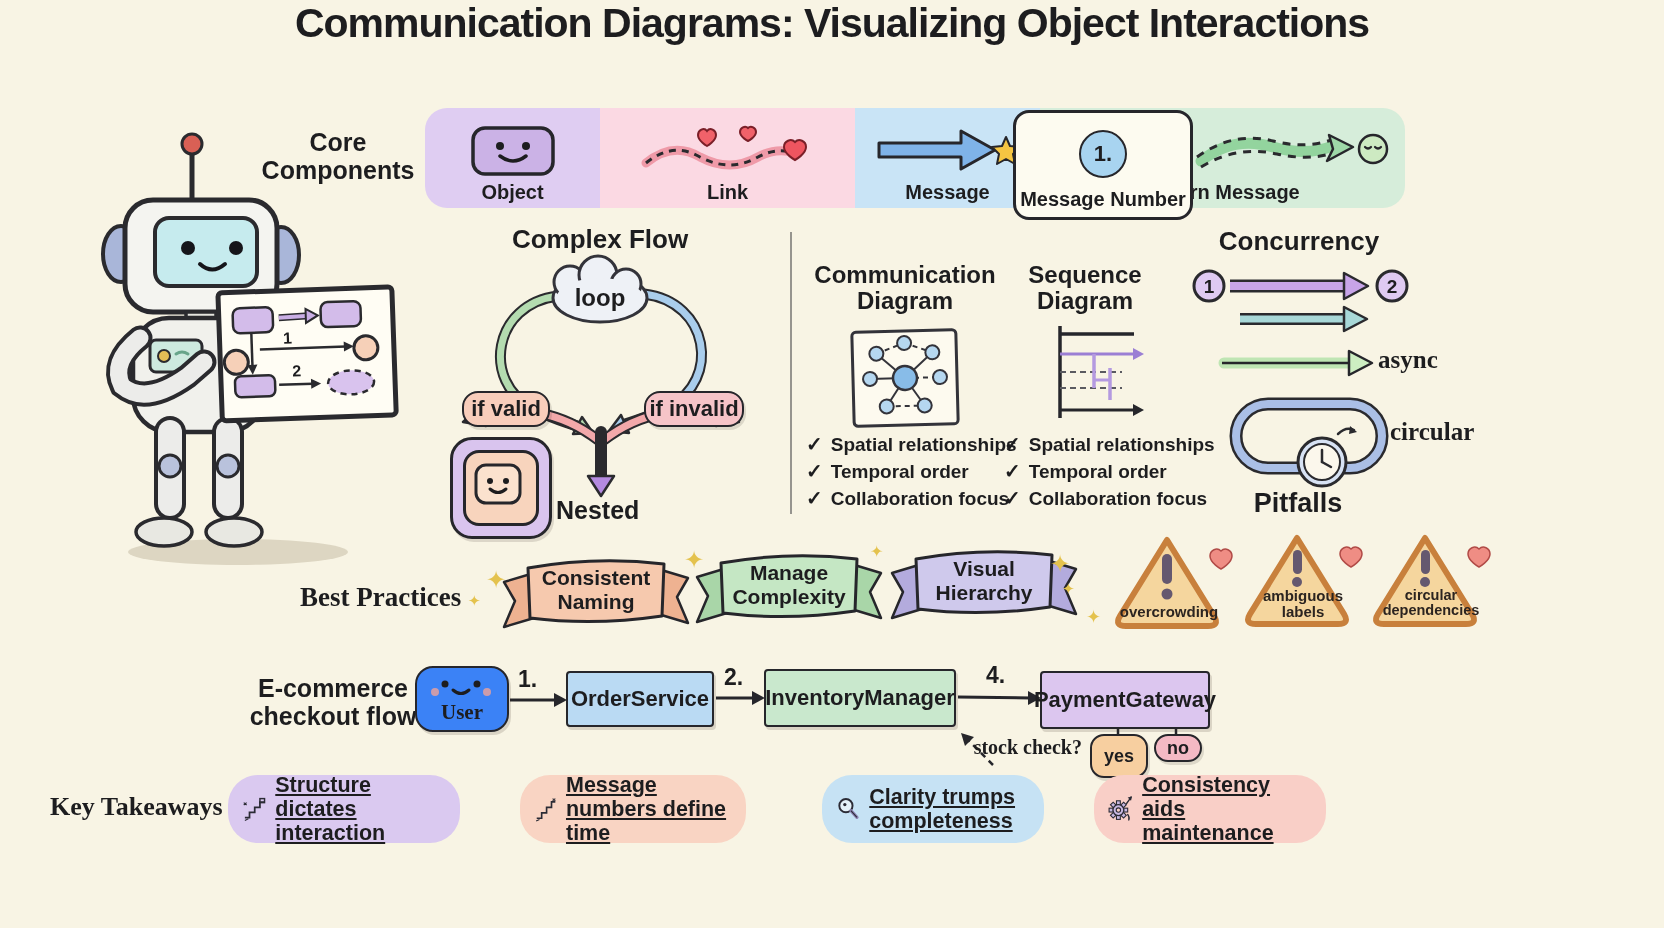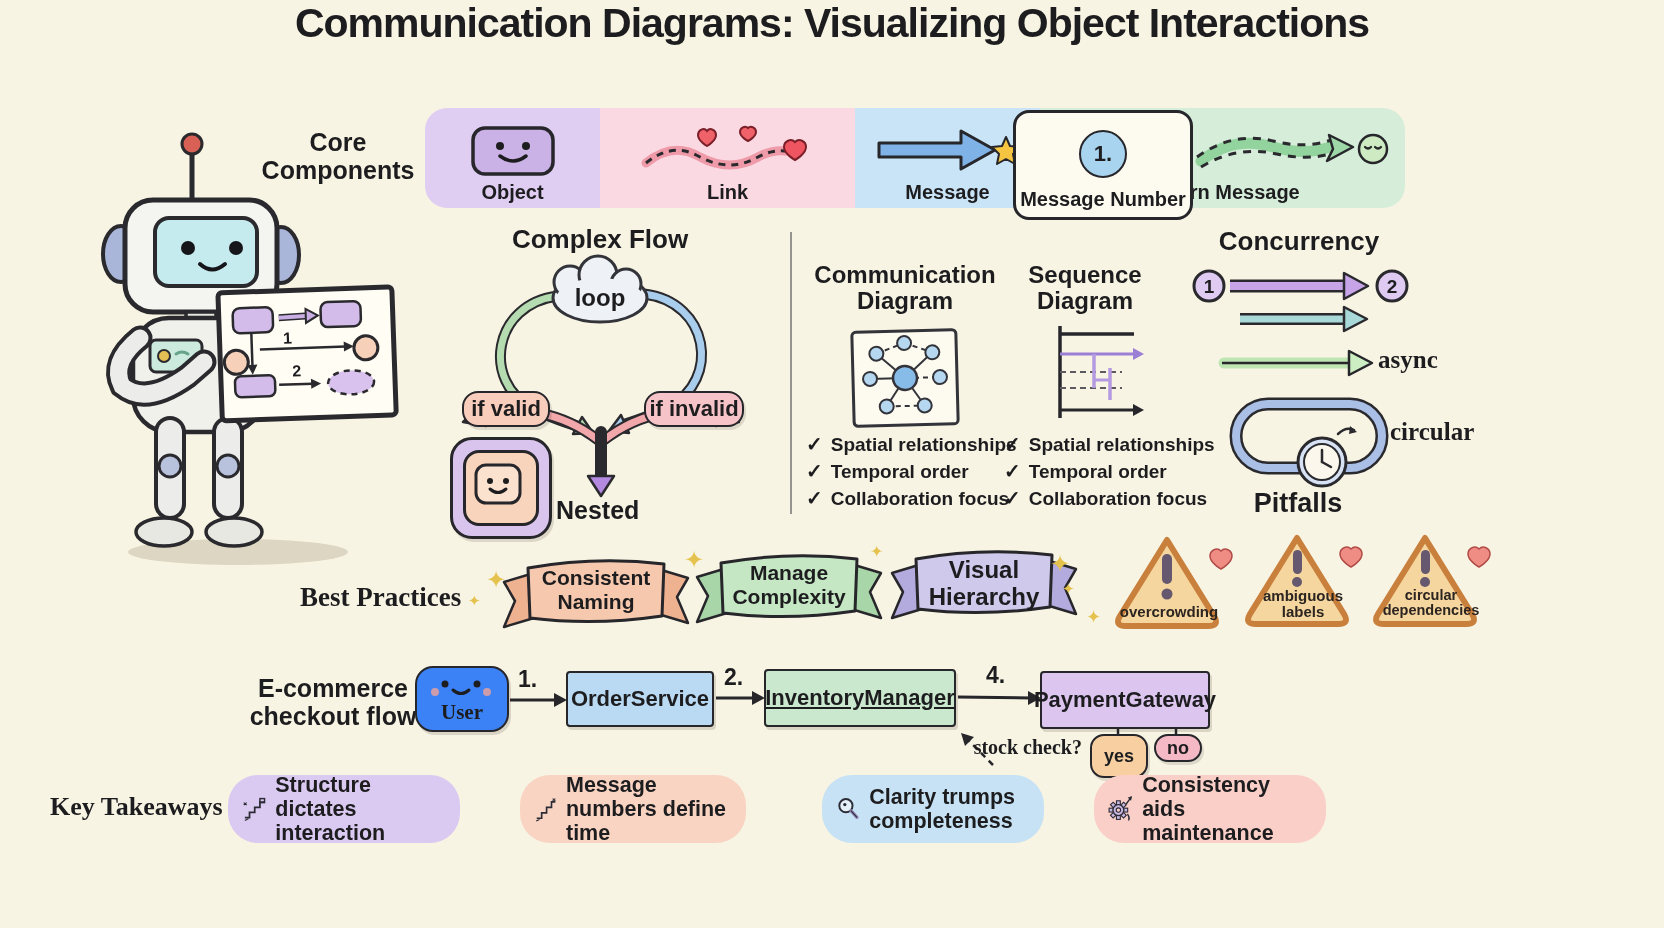--- a/index.html
+++ b/index.html
@@ -18,21 +18,21 @@
         border:2.5px solid #26262b;font-weight:700;box-shadow:2px 3px 0 rgba(60,50,40,.14);box-sizing:border-box;}
   .check-row{display:flex;align-items:baseline;gap:8px;height:27px;font-size:19px;font-weight:700;}
   .tick{font-size:20px;}
   .node{position:absolute;display:flex;align-items:center;justify-content:center;
         border:2.5px solid #26262b;border-radius:4px;font-weight:700;font-size:22px;
         box-shadow:2px 3px 0 rgba(60,50,40,.16);box-sizing:border-box;}
   .msgnum{position:absolute;font-size:23px;font-weight:700;}
   .spark{position:absolute;color:#e4c24d;}
   .tkpill{position:absolute;height:68px;border-radius:30px;display:flex;align-items:center;
           gap:9px;padding:0 12px 0 14px;box-sizing:border-box;}
-  .tktext{font-size:21.5px;font-weight:700;line-height:1.12;}
+  .tktext{font-size:21.5px;font-weight:700;line-height:1.12;text-decoration:underline;}
   .trilbl{position:absolute;text-align:center;font-weight:700;line-height:1.05;color:#2b2420;}
   svg{display:block;}
 </style>
 </head>
 <body>
 
 <div class="stage">
 
   <div class="abs title ctr" style="left:0;right:0;top:36;">Communication Diagrams: Visualizing Object Interactions</div>
 
@@ -321,21 +321,21 @@
     <polygon points="190,26 160,17 160,62 190,71 179,45" fill="#a9d6a8" stroke="#26262b" stroke-width="2.5" stroke-linejoin="round"></polygon>
     <path d="M30 16 Q98 4 166 12 L164 64 Q96 74 32 66 Z" fill="#c5e7c4" stroke="#26262b" stroke-width="3" stroke-linejoin="round"></path>
   </svg>
   <div class="abs ctr" style="left:721px;top:561px;width:136px;font-size:21px;font-weight:700;line-height:1.12;">Manage Complexity</div>
 
   <svg class="abs" style="left:886px;top:543px;" width="196" height="90" viewBox="0 0 196 90">
     <polygon points="6,30 36,21 36,66 6,75 17,49" fill="#b3abdd" stroke="#26262b" stroke-width="2.5" stroke-linejoin="round"></polygon>
     <polygon points="190,26 160,17 160,62 190,71 179,45" fill="#b3abdd" stroke="#26262b" stroke-width="2.5" stroke-linejoin="round"></polygon>
     <path d="M30 16 Q98 4 166 12 L164 64 Q96 74 32 66 Z" fill="#cfc9ec" stroke="#26262b" stroke-width="3" stroke-linejoin="round"></path>
   </svg>
-  <div class="abs ctr" style="left:916px;top:557px;width:136px;font-size:24px;font-weight:700;line-height:1.12;">Visual Hierarchy</div>
+  <div class="abs ctr" style="left:916px;top:557px;width:136px;font-size:21px;font-weight:700;line-height:1.12;">Visual Hierarchy</div>
 
   <div class="spark" style="left:486px;top:566px;font-size:24px;">✦</div>
   <div class="spark" style="left:468px;top:592px;font-size:15px;">✦</div>
   <div class="spark" style="left:684px;top:546px;font-size:24px;">✦</div>
   <div class="spark" style="left:870px;top:542px;font-size:16px;">✦</div>
   <div class="spark" style="left:1050px;top:550px;font-size:24px;">✦</div>
   <div class="spark" style="left:1062px;top:580px;font-size:15px;">✦</div>
   <div class="spark" style="left:1086px;top:606px;font-size:18px;">✦</div>
 
   <div class="abs seclbl ctr" style="left:238px;top:674px;width:190px;">E-commerce checkout flow</div>
@@ -359,21 +359,21 @@
         <circle cx="60" cy="12" r="3.5" fill="#1d1d1f"></circle>
       <circle cx="18" cy="20" r="4" fill="#f0a29a" opacity="0.8"></circle>
         <circle cx="70" cy="20" r="4" fill="#f0a29a" opacity="0.8"></circle>
       <path d="M36 18 Q44 25 52 18" fill="none" stroke="#1d1d1f" stroke-width="3" stroke-linecap="round"></path>
     </svg>
     <div class="ctr b" style="font-size:21px;margin-top:-2px;">User</div>
   </div>
   <div class="msgnum" style="left:518px;top:666px;">1.</div>
   <div class="node" style="left:566px;top:671px;width:148px;height:56px;background:#badaf3;">OrderService</div>
   <div class="msgnum" style="left:724px;top:664px;">2.</div>
-  <div class="node" style="left:764px;top:669px;width:192px;height:58px;background:#c9e8cd;text-decoration:underline;">InventoryManager</div>
+  <div class="node" style="left:764px;top:669px;width:192px;height:58px;background:#c9e8cd;">InventoryManager</div>
   <div class="msgnum" style="left:986px;top:662px;">4.</div>
   <div class="node" style="left:1040px;top:671px;width:170px;height:58px;background:#dcc6ef;">PaymentGateway</div>
 
   <div class="abs b" style="left:950px;top:736px;width:132px;text-align:right;font-size:20px;">stock check?</div>
   <div class="pill" style="left:1090px;top:734px;width:58px;height:44px;background:#f7cfa0;border-radius:14px;font-size:18px;">yes</div>
   <div class="pill" style="left:1154px;top:734px;width:48px;height:28px;background:#f4b9c4;border-radius:14px;font-size:18px;">no</div>
 
   <div class="abs b" style="left:50px;top:792px;width:190px;font-size:26px;">Key Takeaways</div>
 
   <div class="tkpill" style="left:228px;top:775px;width:232px;background:#dac9f0;">

